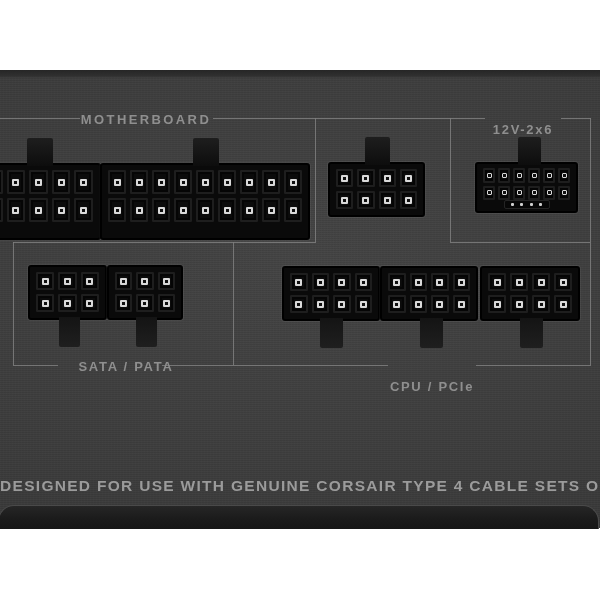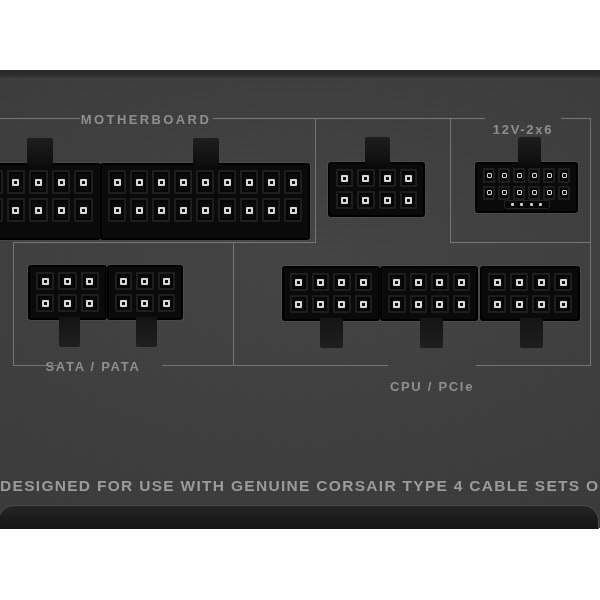--- a/index.html
+++ b/index.html
@@ -87,21 +87,21 @@
   <div class="seg h" style="left:13px;top:242px;width:303px"></div>
   <div class="seg h" style="left:450px;top:242px;width:140px"></div>
   <div class="seg v" style="left:13px;top:242px;height:123px"></div>
   <div class="seg v" style="left:233px;top:242px;height:123px"></div>
   <div class="seg h" style="left:13px;top:365px;width:45px"></div>
   <div class="seg h" style="left:162px;top:365px;width:226px"></div>
   <div class="seg h" style="left:476px;top:365px;width:115px"></div>
 
   <span class="sec-label mb" style="left:146px;top:119px">MOTHERBOARD</span>
   <span class="sec-label" style="left:523px;top:129px">12V-2x6</span>
-  <span class="sec-label" style="left:93px;top:366px">SATA / PATA</span>
+  <span class="sec-label" style="left:126px;top:366px">SATA / PATA</span>
   <span class="sec-label" style="left:432px;top:386px">CPU / PCIe</span>
 
   <div id="connector-layer">
       <div class="connector tall" style="left: -24px; top: 163px; width: 125px; height: 77px;">
         <div class="tab top" style="left: 49px; width: 26px;"></div>
         <div class="cgrid" style="grid-template-columns: repeat(5, 1fr); grid-template-rows: repeat(2, 1fr);">
           <div class="slot"></div>
           <div class="slot">
             <div class="pin"></div>
           </div>

